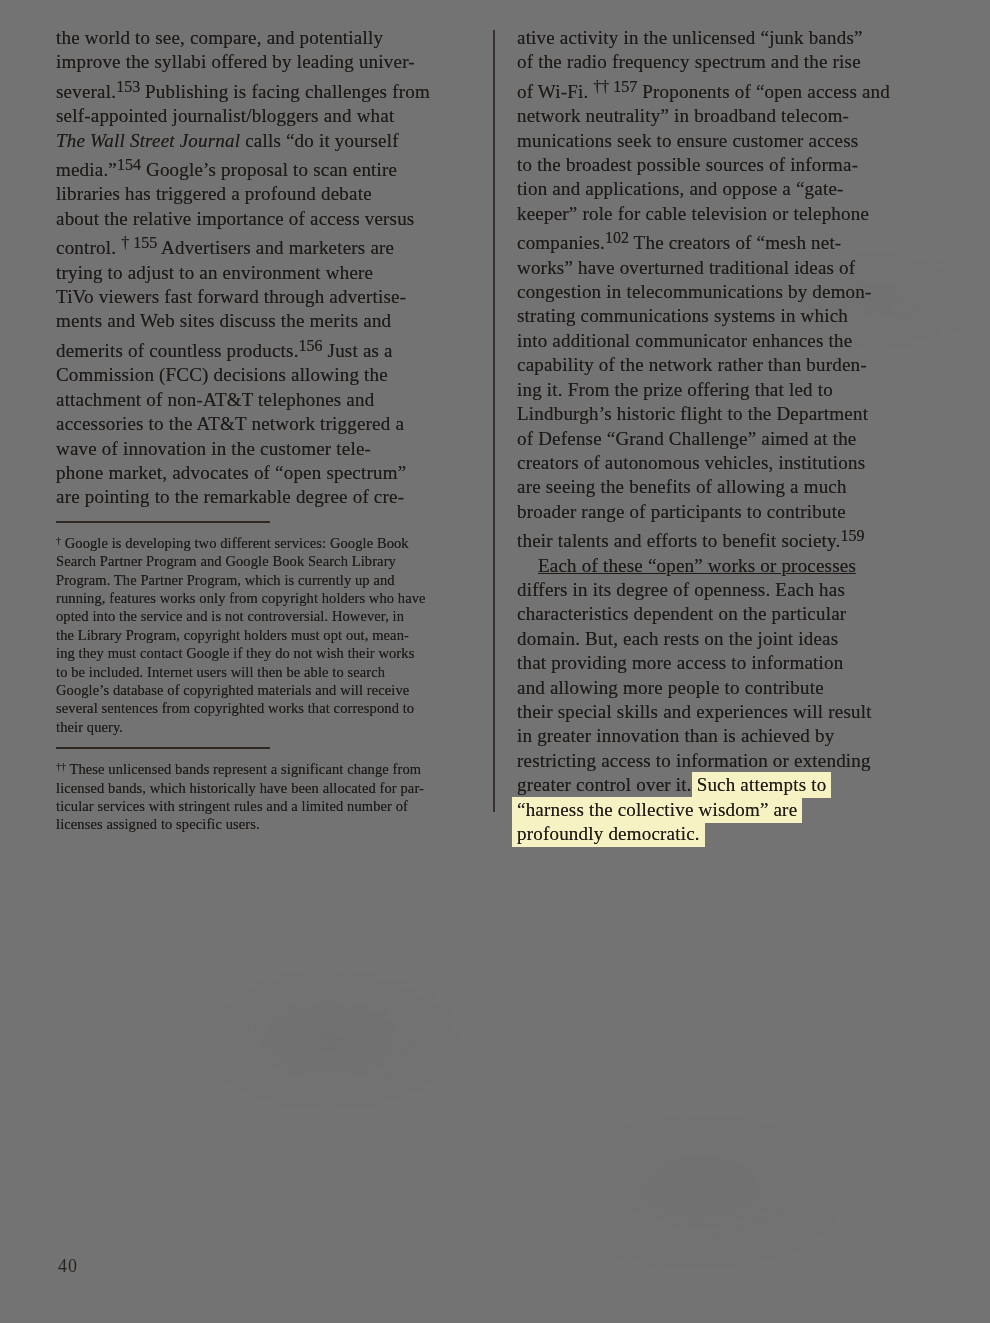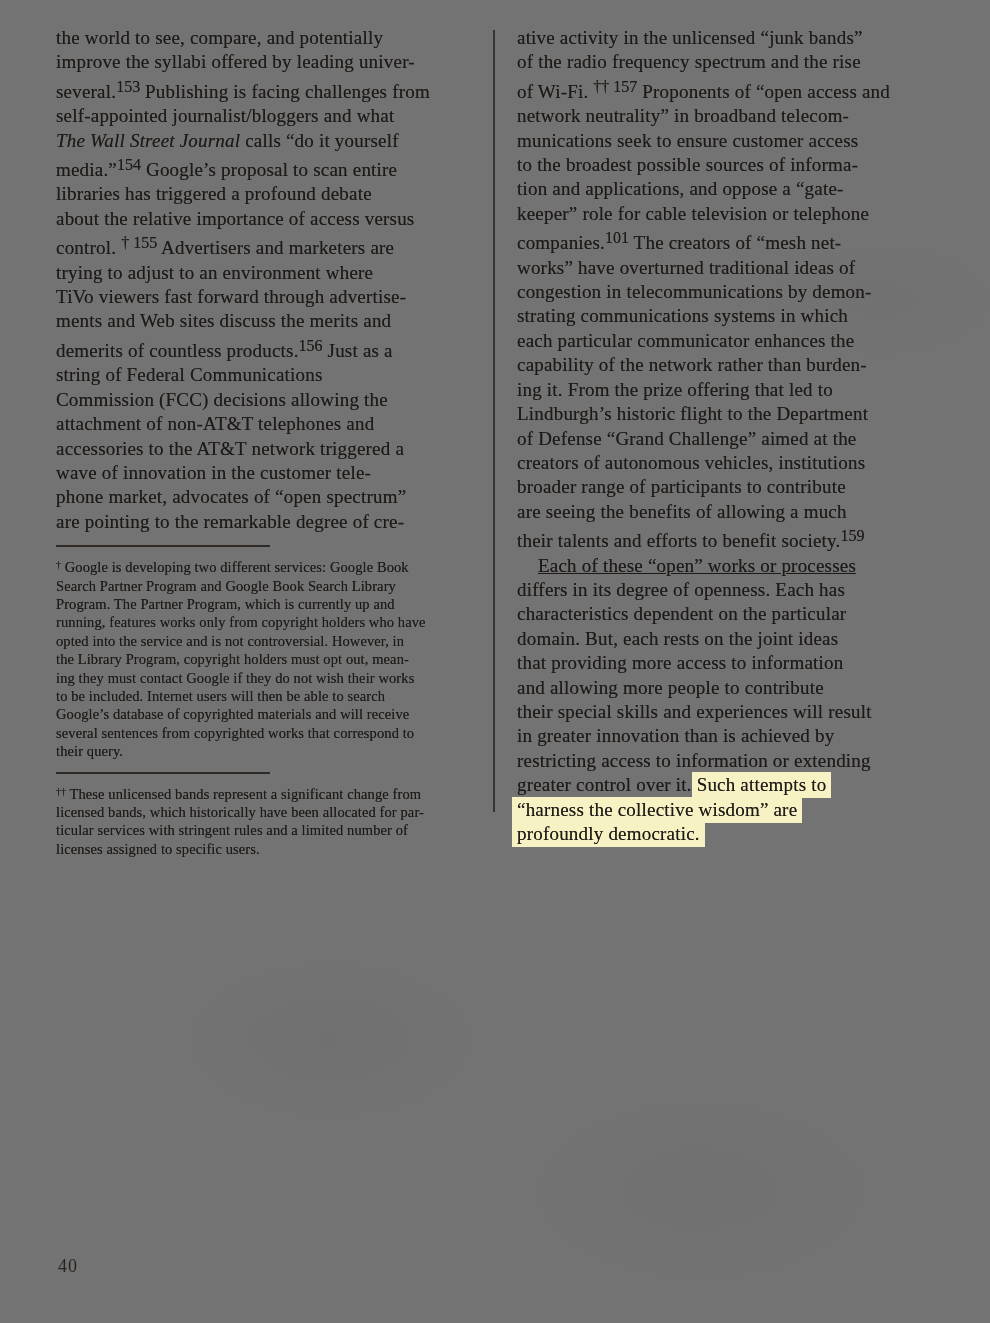--- a/index.html
+++ b/index.html
@@ -72,21 +72,20 @@
         <div class="line"><span>self-appointed journalist/bloggers and what</span></div>
         <div class="line"><span class="it">The Wall Street Journal</span><span> calls “do it yourself</span></div>
         <div class="line"><span>media.”</span><span class="sup">154</span><span> Google’s proposal to scan entire</span></div>
         <div class="line"><span>libraries has triggered a profound debate</span></div>
         <div class="line"><span>about the relative importance of access versus</span></div>
         <div class="line"><span>control. </span><span class="sup">† 155</span><span> Advertisers and marketers are</span></div>
         <div class="line"><span>trying to adjust to an environment where</span></div>
         <div class="line"><span>TiVo viewers fast forward through advertise-</span></div>
         <div class="line"><span>ments and Web sites discuss the merits and</span></div>
         <div class="line"><span>demerits of countless products.</span><span class="sup">156</span><span> Just as a</span></div>
-        <div class="line"><span>string of Federal Communications</span></div>
         <div class="line"><span>Commission (FCC) decisions allowing the</span></div>
         <div class="line"><span>attachment of non-AT&amp;T telephones and</span></div>
         <div class="line"><span>accessories to the AT&amp;T network triggered a</span></div>
         <div class="line"><span>wave of innovation in the customer tele-</span></div>
         <div class="line"><span>phone market, advocates of “open spectrum”</span></div>
         <div class="line"><span>are pointing to the remarkable degree of cre-</span></div>
       </div>
     <div class="footnote-sep"></div>
     <div class="footnote">
         <div class="line"><span class="sup">†</span><span> Google is developing two different services: Google Book</span></div>
@@ -115,32 +114,32 @@
   <div class="column right">
     <div class="body-text">
         <div class="line"><span>ative activity in the unlicensed “junk bands”</span></div>
         <div class="line"><span>of the radio frequency spectrum and the rise</span></div>
         <div class="line"><span>of Wi-Fi. </span><span class="sup">†† 157</span><span> Proponents of “open access and</span></div>
         <div class="line"><span>network neutrality” in broadband telecom-</span></div>
         <div class="line"><span>munications seek to ensure customer access</span></div>
         <div class="line"><span>to the broadest possible sources of informa-</span></div>
         <div class="line"><span>tion and applications, and oppose a “gate-</span></div>
         <div class="line"><span>keeper” role for cable television or telephone</span></div>
-        <div class="line"><span>companies.</span><span class="sup">101</span><span> The creators of “mesh net-</span></div>
+        <div class="line"><span>companies.</span><span class="sup">102</span><span> The creators of “mesh net-</span></div>
         <div class="line"><span>works” have overturned traditional ideas of</span></div>
         <div class="line"><span>congestion in telecommunications by demon-</span></div>
         <div class="line"><span>strating communications systems in which</span></div>
-        <div class="line"><span>each particular communicator enhances the</span></div>
+        <div class="line"><span>into additional communicator enhances the</span></div>
         <div class="line"><span>capability of the network rather than burden-</span></div>
         <div class="line"><span>ing it. From the prize offering that led to</span></div>
         <div class="line"><span>Lindburgh’s historic flight to the Department</span></div>
         <div class="line"><span>of Defense “Grand Challenge” aimed at the</span></div>
         <div class="line"><span>creators of autonomous vehicles, institutions</span></div>
+        <div class="line"><span>are seeing the benefits of allowing a much</span></div>
         <div class="line"><span>broader range of participants to contribute</span></div>
-        <div class="line"><span>are seeing the benefits of allowing a much</span></div>
         <div class="line"><span>their talents and efforts to benefit society.</span><span class="sup">159</span></div>
         <div class="line indent"><span>Each of these “open” works or processes</span></div>
         <div class="line"><span>differs in its degree of openness. Each has</span></div>
         <div class="line"><span>characteristics dependent on the particular</span></div>
         <div class="line"><span>domain. But, each rests on the joint ideas</span></div>
         <div class="line"><span>that providing more access to information</span></div>
         <div class="line"><span>and allowing more people to contribute</span></div>
         <div class="line"><span>their special skills and experiences will result</span></div>
         <div class="line"><span>in greater innovation than is achieved by</span></div>
         <div class="line"><span>restricting access to information or extending</span></div>

